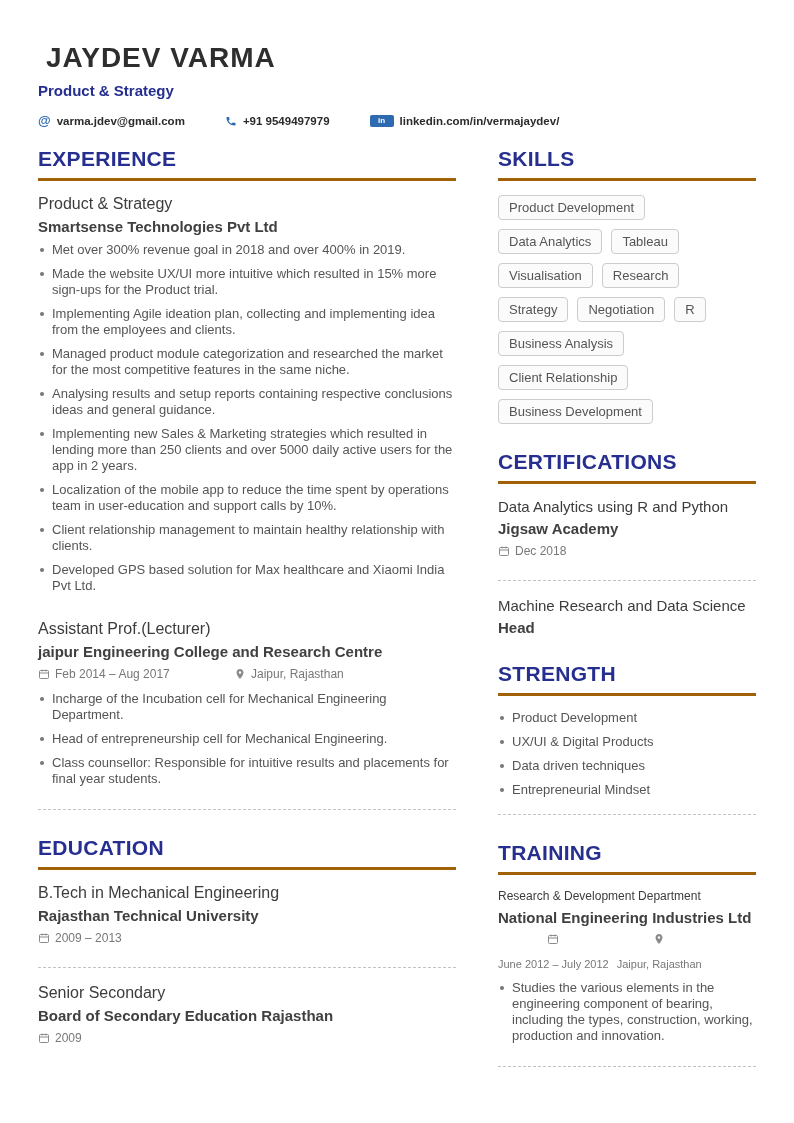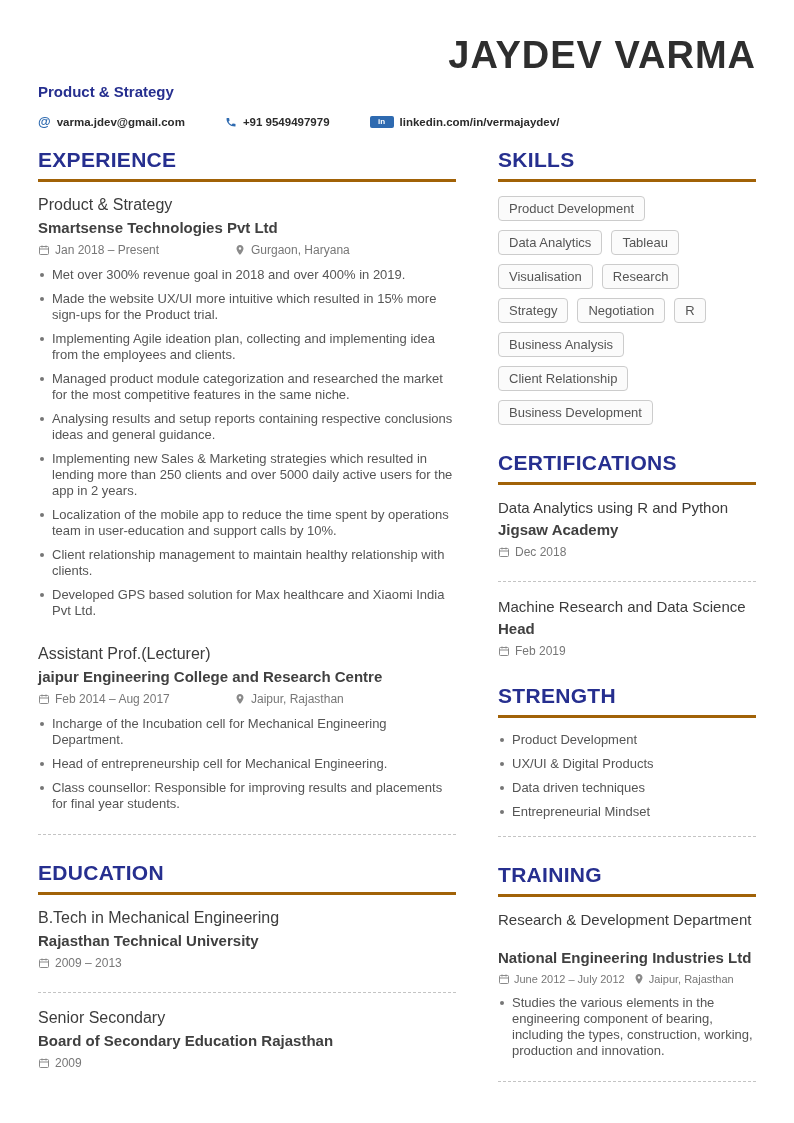--- a/index.html
+++ b/index.html
@@ -7,22 +7,22 @@
   body {
     width: 794px; height: 1123px;
     background: #ffffff;
     font-family: "Liberation Sans", sans-serif;
     color: #555;
   }
   .page { padding: 34px 38px 30px 38px; }
 
   
   .name {
-    margin: 0; font-size: 38px; font-weight: 700;
-    color: #2e2e2e; letter-spacing: 1px; text-align: right;
+    margin: 8px; font-size: 28px; font-weight: 700;
+    color: #2e2e2e; letter-spacing: 1px;
   }
   .subtitle { margin-top: 6px; font-size: 15px; font-weight: 700; color: #262f8f; }
   .contacts { display: flex; gap: 40px; margin-top: 15px; align-items: center; }
   .contact { display: inline-flex; align-items: center; gap: 6px; font-size: 11.5px; font-weight: 600; color: #2b2b2b; cursor: pointer; }
   .cicon-at { color: #2e6ab0; font-weight: 700; font-size: 13px; line-height: 1; }
   .cicon-in {
     display: inline-flex; align-items: center; justify-content: center;
     width: 24px; height: 12px; border-radius: 2px;
     background: #2e6ab0; color: #fff; font-size: 8px; font-weight: 700; line-height: 1;
   }
@@ -41,21 +41,21 @@
   section { margin-bottom: 26px; }
 
   .entry { margin-bottom: 22px; }
   .entry-title { font-size: 16px; color: #3c3c3c; margin: 0 0 5px 0; font-weight: 400; }
   .entry-org { font-size: 15px; font-weight: 700; color: #404040; margin-bottom: 7px; }
 
   .meta { display: flex; align-items: center; font-size: 12px; color: #777; margin-bottom: 10px; }
   .meta-item { display: inline-flex; align-items: center; gap: 5px; }
   .meta-wide .meta-item:first-child { min-width: 196px; }
   .meta-tight { font-size: 11px; gap: 8px; white-space: nowrap; overflow: hidden; }
-  .meta-tight .meta-item { gap: 4px; }
+  .meta-tight .meta-item { gap: 13px; flex-direction: column; }
 
   ul.bullets { list-style: none; margin: 0; padding: 0; }
   ul.bullets li {
     position: relative; padding-left: 14px; margin-bottom: 8px;
     font-size: 13px; line-height: 1.23; color: #555;
   }
   ul.bullets li::before {
     content: ""; position: absolute; left: 2px; top: 6px;
     width: 4px; height: 4px; border-radius: 50%; background: #767676;
   }
@@ -64,21 +64,21 @@
 
   
   .tags { display: flex; flex-wrap: wrap; gap: 9px; }
   .tag {
     border: 1px solid #cccccc; border-radius: 4px; background: #fbfbfb;
     padding: 4px 10px; font-size: 13px; color: #555;
   }
 
   
   .cert-title { font-size: 15px; color: #3c3c3c; margin-bottom: 5px; }
-  .train-title { font-size: 15px; color: #3c3c3c; margin-bottom: 19px; line-height: 1.25; }
+  .train-title { font-size: 12px; color: #3c3c3c; margin-bottom: 5px; line-height: 1.25; }
   svg.icn { flex: 0 0 auto; }
 </style>
 </head>
 <body>
 
 <div class="page">
 
   <header>
     <h1 class="name">JAYDEV VARMA</h1>
     <div class="subtitle">Product &amp; Strategy</div>
@@ -103,35 +103,20 @@
   <div class="columns">
 
     <div class="col-left">
 
       <section>
         <h2 class="sec-heading">EXPERIENCE</h2>
 
         <div class="entry">
           <div class="entry-title">Product &amp; Strategy</div>
           <div class="entry-org">Smartsense Technologies Pvt Ltd</div>
-          <div class="meta meta-wide">
-            <span class="meta-item">
-              <svg class="icn" viewBox="0 0 24 24" width="12" height="12" fill="none" stroke="#8a8a8a" stroke-width="2">
-                  <rect x="3" y="5" width="18" height="16" rx="2"></rect>
-                  <path d="M3 10h18M8 3v4M16 3v4"></path>
-                </svg>
-              <span>Jan 2018 – Present</span>
-            </span>
-            <span class="meta-item">
-              <svg class="icn" viewBox="0 0 24 24" width="12" height="12" fill="#8a8a8a">
-                  <path d="M12 2C8.1 2 5 5.1 5 9c0 5.2 7 13 7 13s7-7.8 7-13c0-3.9-3.1-7-7-7zm0 9.5A2.5 2.5 0 1 1 12 6.5a2.5 2.5 0 0 1 0 5z"></path>
-                </svg>
-              <span>Gurgaon, Haryana</span>
-            </span>
-          </div>
           <ul class="bullets">
             <li>Met over 300% revenue goal in 2018 and over 400% in 2019.</li>
             <li>Made the website UX/UI more intuitive which resulted in 15% more sign-ups for the Product trial.</li>
             <li>Implementing Agile ideation plan, collecting and implementing idea from the employees and clients.</li>
             <li>Managed product module categorization and researched the market for the most competitive features in the same niche.</li>
             <li>Analysing results and setup reports containing respective conclusions ideas and general guidance.</li>
             <li>Implementing new Sales &amp; Marketing strategies which resulted in lending more than 250 clients and over 5000 daily active users for the app in 2 years.</li>
             <li>Localization of the mobile app to reduce the time spent by operations team in user-education and support calls by 10%.</li>
             <li>Client relationship management to maintain healthy relationship with clients.</li>
             <li>Developed GPS based solution for Max healthcare and Xiaomi India Pvt Ltd.</li>
@@ -152,21 +137,21 @@
             <span class="meta-item">
               <svg class="icn" viewBox="0 0 24 24" width="12" height="12" fill="#8a8a8a">
                   <path d="M12 2C8.1 2 5 5.1 5 9c0 5.2 7 13 7 13s7-7.8 7-13c0-3.9-3.1-7-7-7zm0 9.5A2.5 2.5 0 1 1 12 6.5a2.5 2.5 0 0 1 0 5z"></path>
                 </svg>
               <span>Jaipur, Rajasthan</span>
             </span>
           </div>
           <ul class="bullets">
             <li>Incharge of the Incubation cell for Mechanical Engineering Department.</li>
             <li>Head of entrepreneurship cell for Mechanical Engineering.</li>
-            <li>Class counsellor: Responsible for improving results and placements for final year students.</li>
+            <li>Class counsellor: Responsible for intuitive results and placements for final year students.</li>
           </ul>
         </div>
 
         <hr class="divider">
       </section>
 
       <section>
         <h2 class="sec-heading">EDUCATION</h2>
 
         <div class="entry">
@@ -236,29 +221,20 @@
               <span>Dec 2018</span>
             </span>
           </div>
         </div>
 
         <hr class="divider">
 
         <div class="entry">
           <div class="cert-title">Machine Research and Data Science</div>
           <div class="entry-org">Head</div>
-          <div class="meta">
-            <span class="meta-item">
-              <svg class="icn" viewBox="0 0 24 24" width="12" height="12" fill="none" stroke="#8a8a8a" stroke-width="2">
-                  <rect x="3" y="5" width="18" height="16" rx="2"></rect>
-                  <path d="M3 10h18M8 3v4M16 3v4"></path>
-                </svg>
-              <span>Feb 2019</span>
-            </span>
-          </div>
         </div>
       </section>
 
       <section>
         <h2 class="sec-heading">STRENGTH</h2>
         <ul class="bullets">
           <li>Product Development</li>
           <li>UX/UI &amp; Digital Products</li>
           <li>Data driven techniques</li>
           <li>Entrepreneurial Mindset</li>

